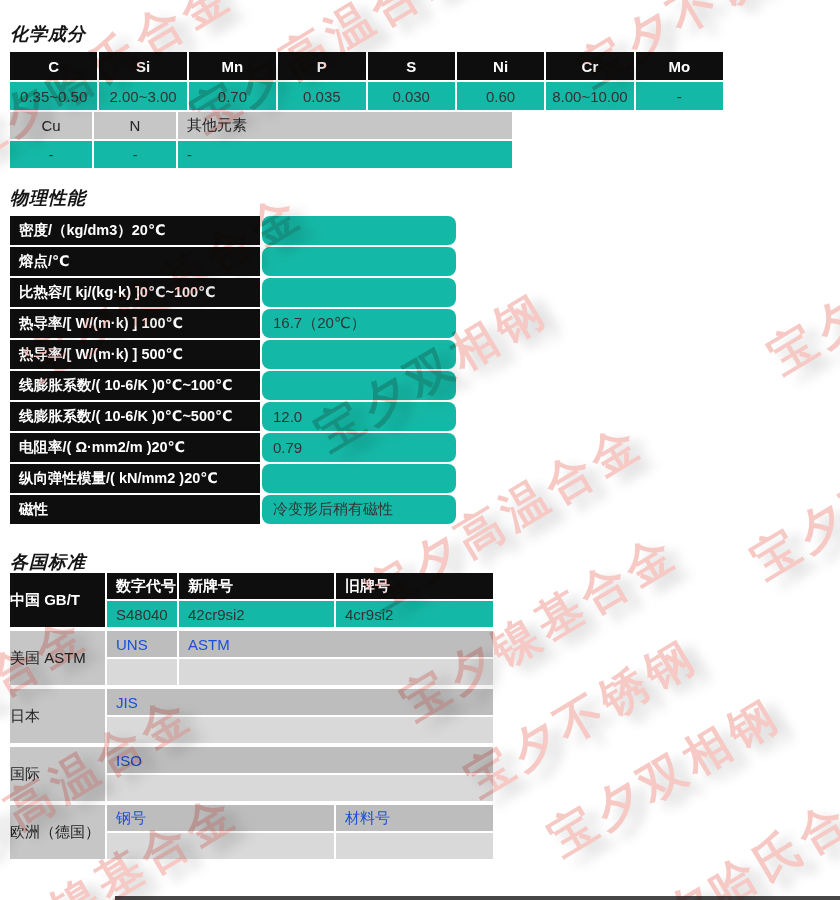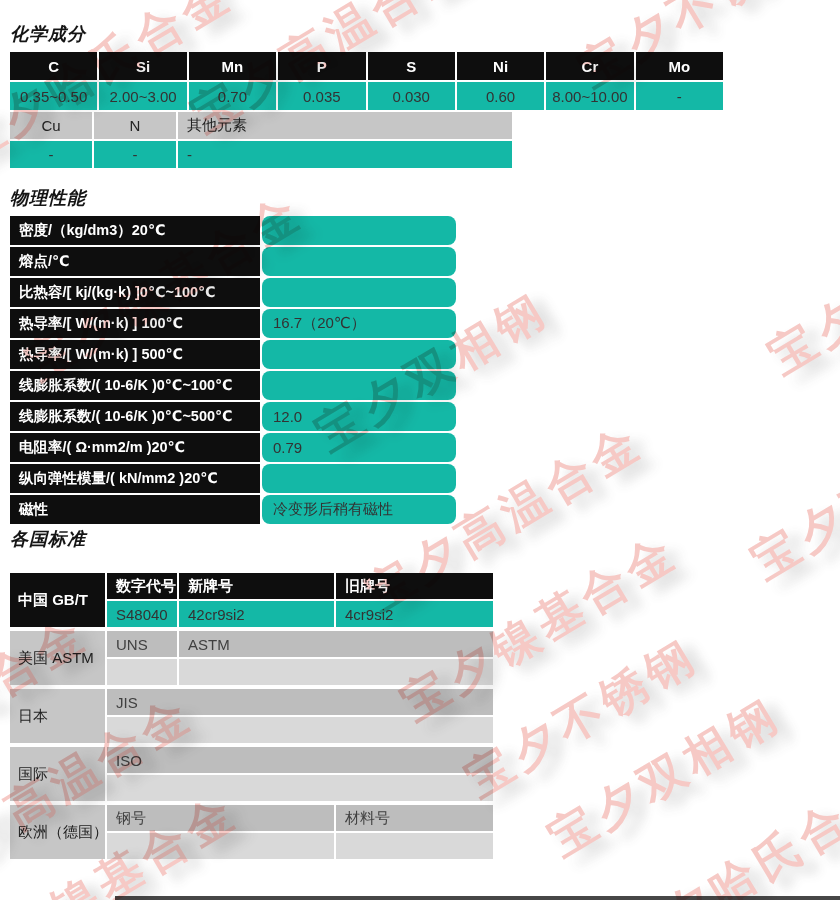--- a/index.html
+++ b/index.html
@@ -12,39 +12,39 @@
     position:absolute;left:10px;font-size:18px;font-weight:bold;color:#151515;
     letter-spacing:1px;white-space:nowrap;font-style:italic;
   }
   .grid{position:absolute;display:grid;gap:2px;}
   .cell{display:flex;align-items:center;font-size:15px;white-space:nowrap;overflow:hidden;}
   .c-center{justify-content:center;}
   .c-left{padding-left:9px;}
   .bg-black{background:#0e0e0e;color:#ffffff;font-weight:bold;}
   .bg-light{background:#14b8a6;color:#333333;}
   .bg-mid{background:#c6c6c6;color:#222222;}
-  .bg-subhdr{background:#bdbdbd;color:#404040;}
+  .bg-subhdr{background:#bdbdbd;color:#1d4ed8;}
   .bg-empty{background:#d9d9d9;color:#333333;}
 
   
   #chem-main{left:10px;top:52px;width:713px;grid-template-columns:repeat(8,1fr);grid-auto-rows:28px;}
   #chem-extra{left:10px;top:112px;width:502px;grid-template-columns:repeat(6,1fr);grid-auto-rows:27px;}
   .span4{grid-column:span 4;}
 
   
   #phys{left:10px;top:216px;width:516px;grid-template-columns:250px 194px;grid-auto-rows:29px;}
   #phys .lbl{padding-left:9px;font-size:14.5px;}
   #phys .val{padding-left:11px;border-radius:8px;}
 
   
   .std-group{grid-template-columns:95px 70px 155px 157px;grid-auto-rows:26px;left:10px;}
   .rowspan2{grid-row:span 2;}
   .colspan2{grid-column:span 2;}
   .colspan3{grid-column:span 3;}
-  .region{padding-left:8px;font-size:15px;}
+  .region{font-size:15px;}
 
   
   #watermark-layer{
     position:absolute;left:0;top:0;width:840px;height:900px;
     pointer-events:none;mix-blend-mode:multiply;z-index:50;
   }
   .wm{
     position:absolute;white-space:nowrap;font-weight:bold;
     font-size:46px;letter-spacing:6px;
     transform:translate(-50%,-50%) rotate(-31deg);
@@ -104,21 +104,21 @@
   <div class="cell bg-black lbl">线膨胀系数/( 10-6/K )0℃~500℃</div>
   <div class="cell bg-light val">12.0</div>
   <div class="cell bg-black lbl">电阻率/( Ω·mm2/m )20℃</div>
   <div class="cell bg-light val">0.79</div>
   <div class="cell bg-black lbl">纵向弹性模量/( kN/mm2 )20℃</div>
   <div class="cell bg-light val"></div>
   <div class="cell bg-black lbl">磁性</div>
   <div class="cell bg-light val">冷变形后稍有磁性</div>
 </div>
 
-<div class="sec-title" style="top:527px;">各国标准</div>
+<div class="sec-title" style="top:550px;">各国标准</div>
 
 <div class="grid std-group" style="top:573px;">
   <div class="cell bg-black region rowspan2">中国 GB/T</div>
   <div class="cell bg-black c-left">数字代号</div>
   <div class="cell bg-black c-left">新牌号</div>
   <div class="cell bg-black c-left">旧牌号</div>
   <div class="cell bg-light c-left">S48040</div>
   <div class="cell bg-light c-left">42cr9si2</div>
   <div class="cell bg-light c-left">4cr9si2</div>
 </div>

